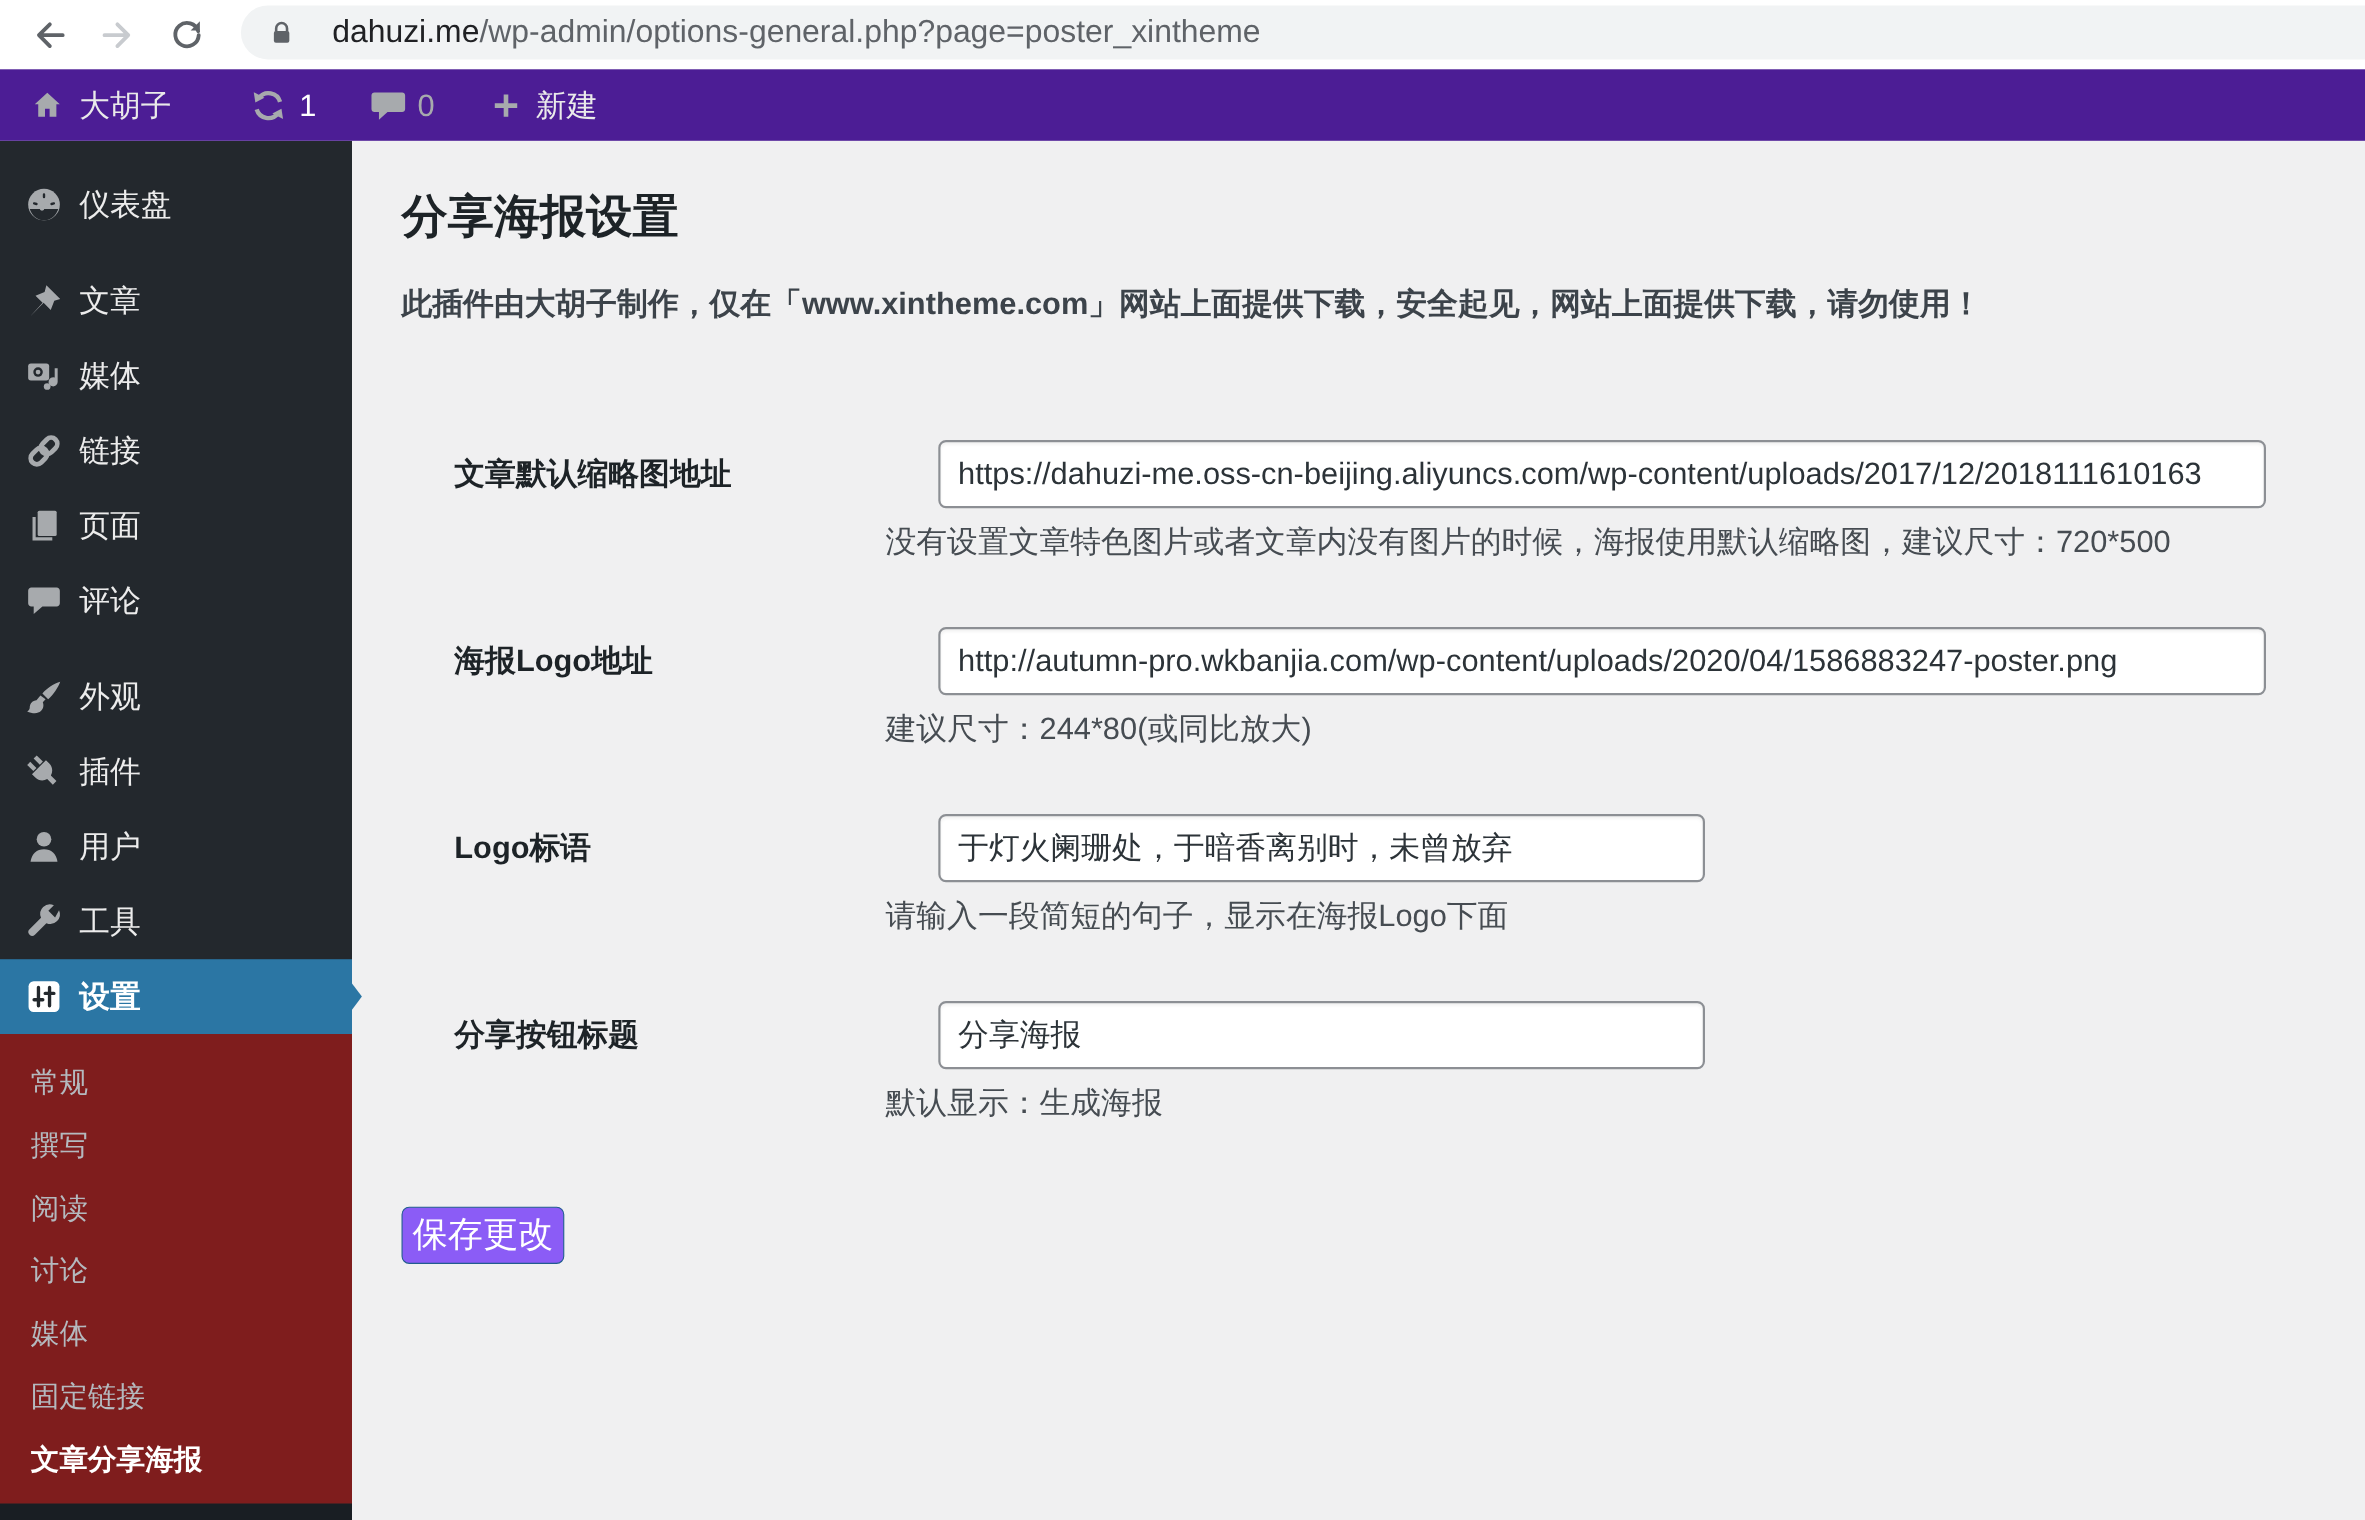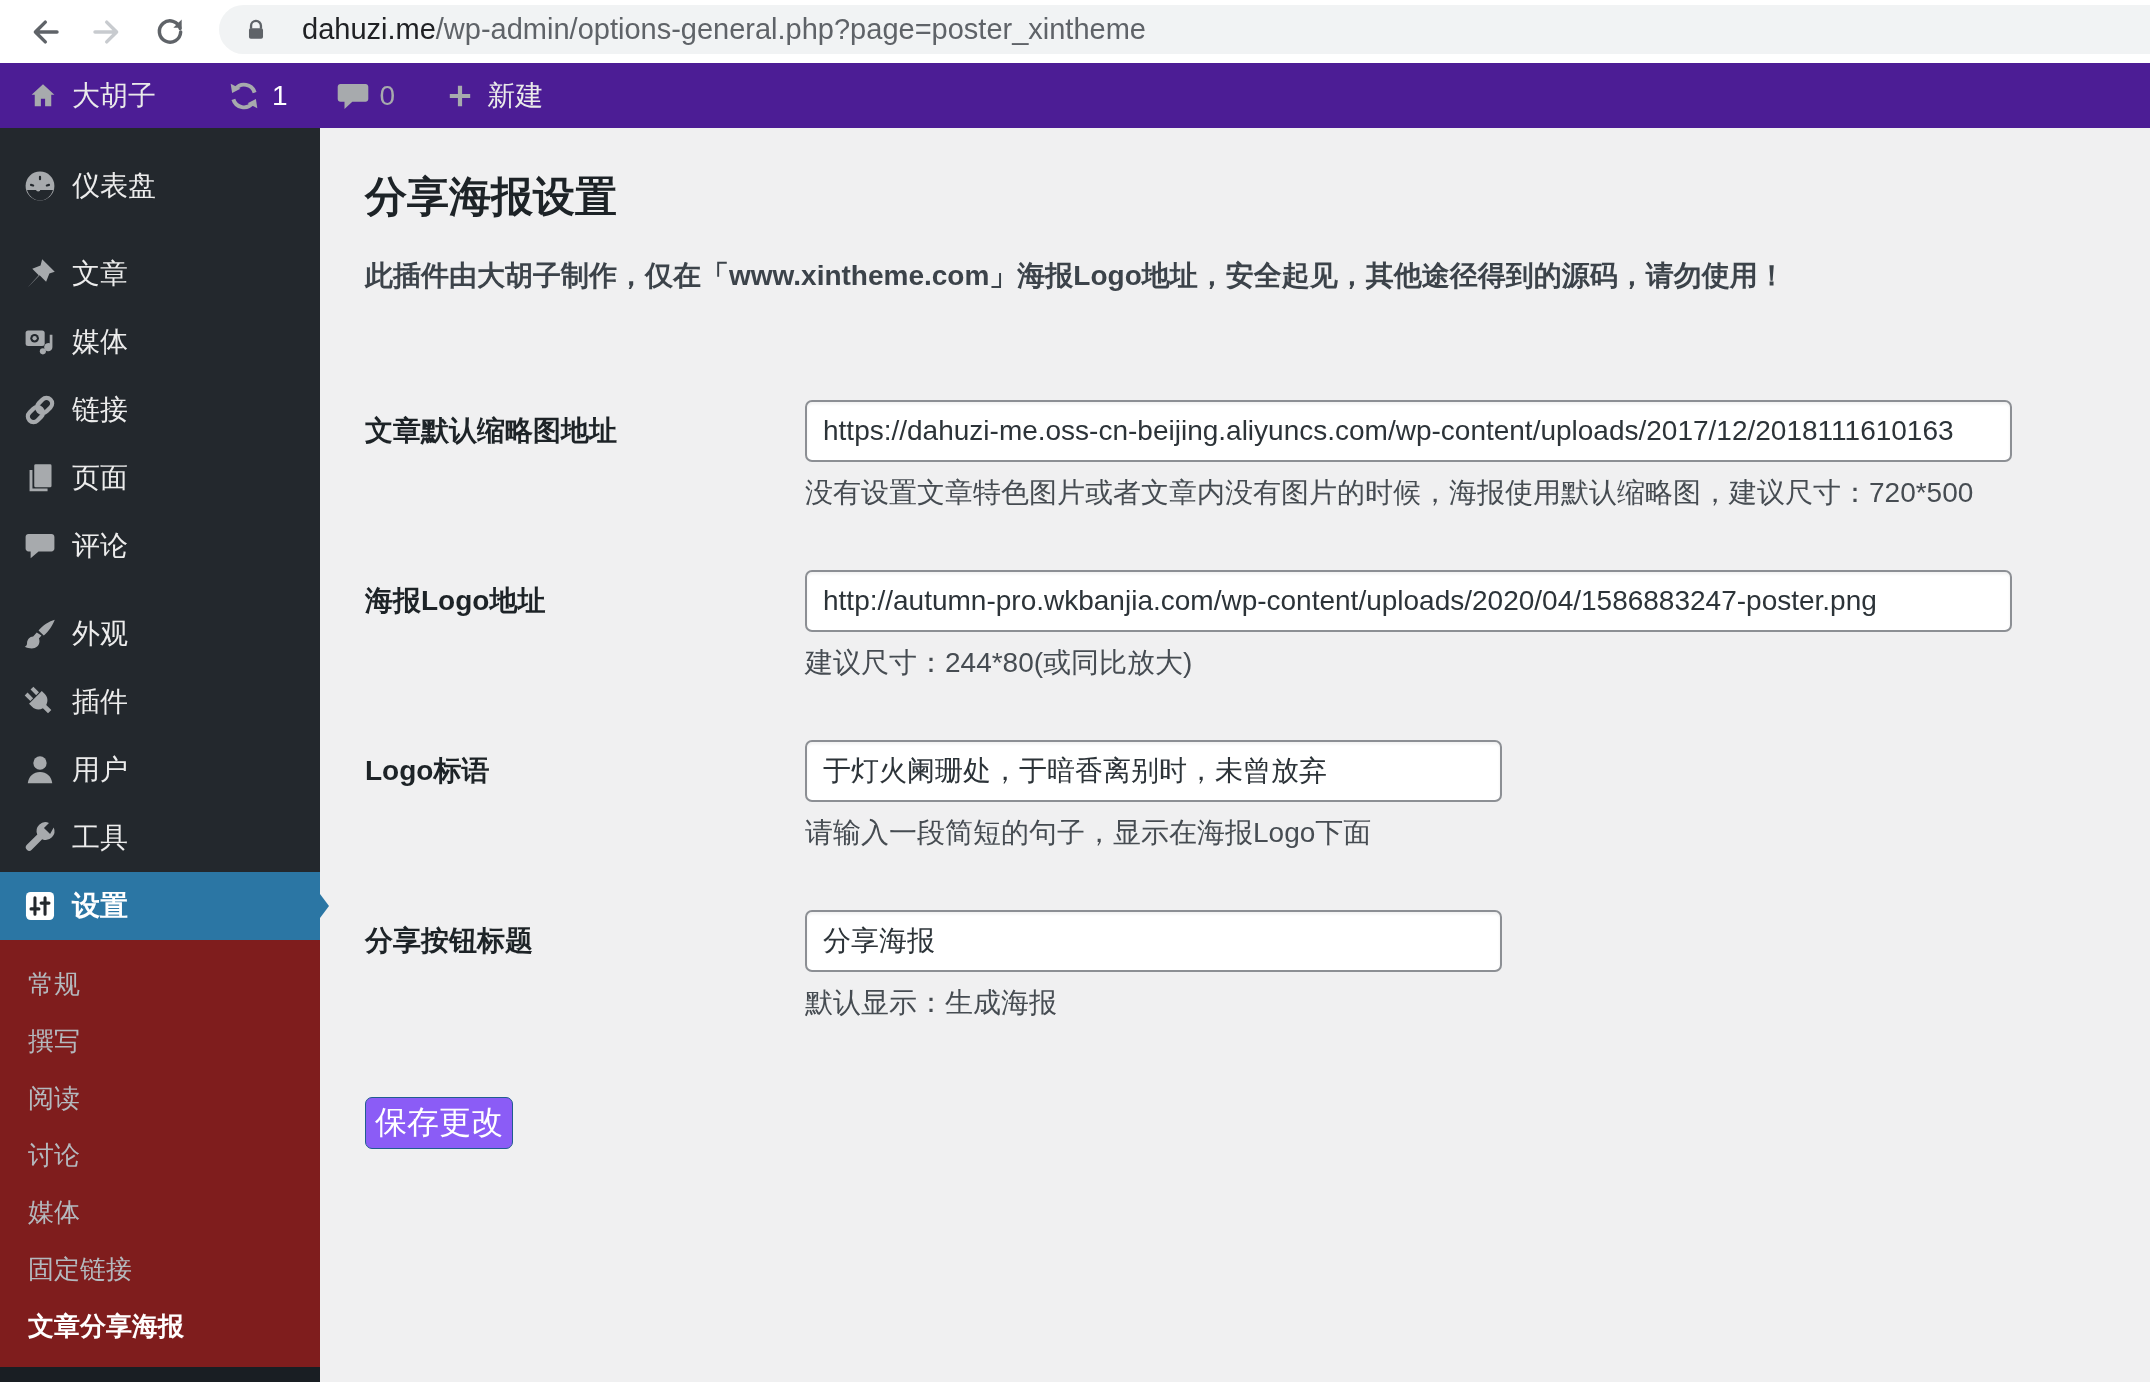--- a/index.html
+++ b/index.html
@@ -50,21 +50,21 @@
   .sidebar-footer{flex:1;background:#191e23;}
 
   
   .content{position:absolute;left:320px;top:128px;width:1830px;height:1370px;background:#f0f0f1;
            box-sizing:border-box;padding:48px 0 0 45px;overflow:hidden;}
   h1.page-title{margin:0;font-size:42px;line-height:42px;font-weight:600;color:#1d2327;}
   .notice{margin:44px 0 0 0;font-size:28px;line-height:28px;font-weight:700;color:#3c434a;}
   .settings-form{margin-top:110px;}
   .field-group{margin-bottom:61px;}
   .field-row{display:flex;align-items:center;}
-  .field-label{width:440px;flex:0 0 auto;font-size:28px;font-weight:700;color:#1d2327;}
+  .field-label{width:440px;flex:0 0 auto;font-size:28px;font-weight:700;color:#1d2327;margin-left:48px;}
   .field-input{height:62px;box-sizing:border-box;border:2px solid #8c8f94;border-radius:7px;
                background:#fff;font-size:28px;padding:0 16px;color:#2c3338;
                box-shadow:inset 0 2px 3px rgba(0,0,0,.06);
                font-family:"Liberation Sans","DejaVu Sans",sans-serif;}
   .field-input.wide{width:1207px;}
   .field-input.narrow{width:697px;}
   .field-help{margin:14px 0 0 440px;font-size:28px;line-height:33px;color:#464c52;}
   .save-button{display:block;margin-top:78px;width:148px;height:52px;background:#8b5cf6;
                border:1px solid #215d8f;border-radius:7px;color:#fff;font-size:32px;cursor:pointer;
                font-family:"Liberation Sans","DejaVu Sans",sans-serif;}
@@ -239,21 +239,21 @@
       <li>讨论</li>
       <li>媒体</li>
       <li>固定链接</li>
       <li class="current">文章分享海报</li>
     </ul>
     <div class="sidebar-footer"></div>
   </div>
 
   <div class="content">
     <h1 class="page-title">分享海报设置</h1>
-    <p class="notice">此插件由大胡子制作，仅在「www.xintheme.com」海报Logo地址，安全起见，其他途径得到的源码，请勿使用！</p>
+    <p class="notice">此插件由大胡子制作，仅在「www.xintheme.com」网站上面提供下载，安全起见，网站上面提供下载，请勿使用！</p>
 
     <div class="settings-form">
 
       <div class="field-group">
         <div class="field-row">
           <span class="field-label">文章默认缩略图地址</span>
           <input type="text" class="field-input wide" value="https://dahuzi-me.oss-cn-beijing.aliyuncs.com/wp-content/uploads/2017/12/2018111610163" style="">
         </div>
         <p class="field-help">没有设置文章特色图片或者文章内没有图片的时候，海报使用默认缩略图，建议尺寸：720*500</p>
       </div>

